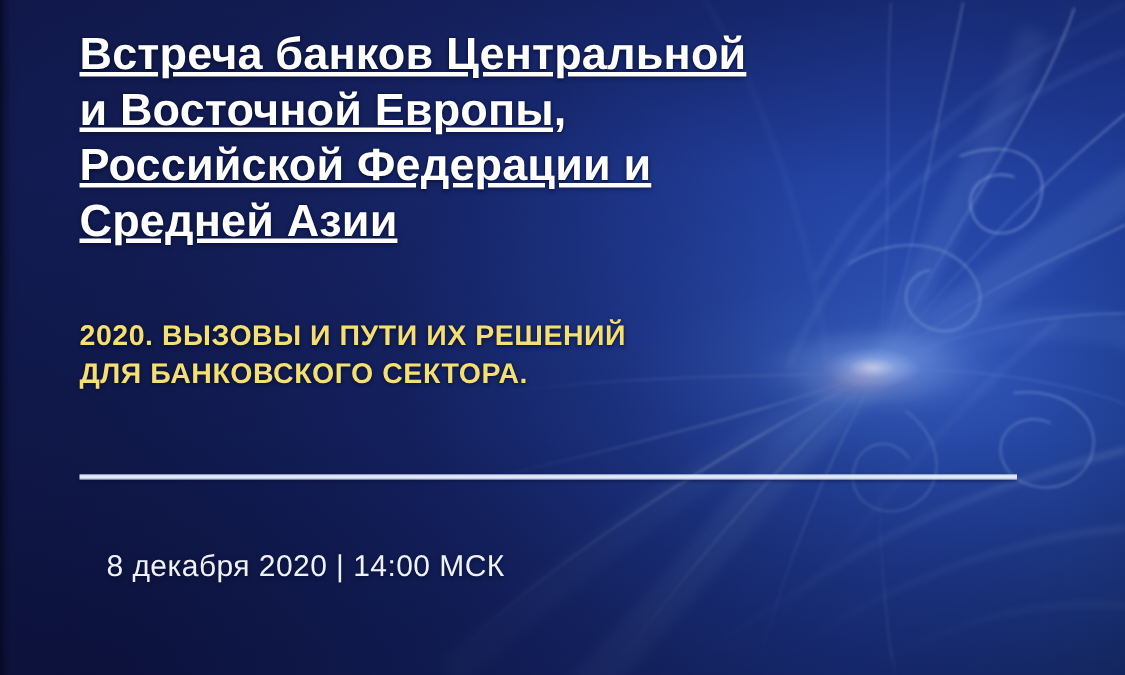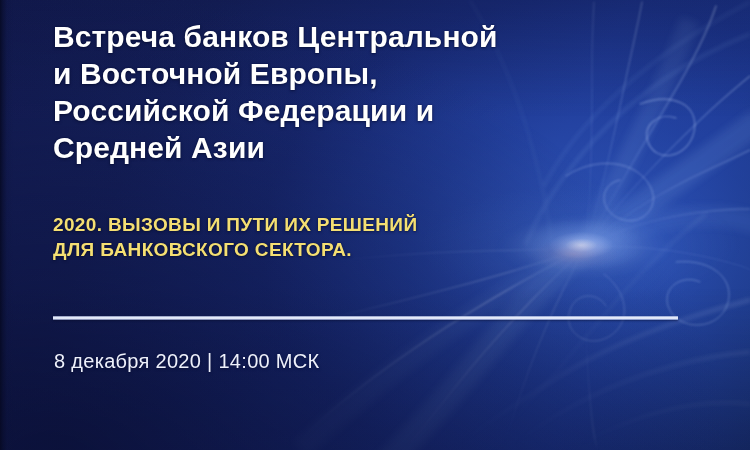--- a/index.html
+++ b/index.html
@@ -103,20 +103,21 @@
     left: 0;
     width: 620px;
     margin: 0;
     font-size: 30px;
     font-weight: 700;
     line-height: 37px;
     letter-spacing: 0.1px;
     color: #ffffff;
     text-shadow: 0 1px 3px rgba(4,8,36,0.60), 0 0 1px rgba(10,16,54,0.9);
     white-space: pre-line;
+    text-decoration: underline;
   }
 
   #subtitle {
     position: absolute;
     top: 212px;
     left: 0;
     width: 600px;
     margin: 0;
     font-size: 19px;
     font-weight: 700;
@@ -139,21 +140,21 @@
       #e4eaf9 28%,
       #dfe6f7 70%,
       rgba(150,166,216,0.45) 100%);
     box-shadow: 0 1px 2px rgba(6,10,40,0.45);
   }
 
   #datetime {
     position: absolute;
     top: 350px;
     left: 1px;
-    margin: 0;
+    margin: 17px;
     font-size: 20px;
     font-weight: 400;
     letter-spacing: 0.3px;
     color: #eef1fb;
     text-shadow: 0 1px 3px rgba(6,10,40,0.55);
     white-space: pre;
   }
 </style>
 </head>
 <body>

